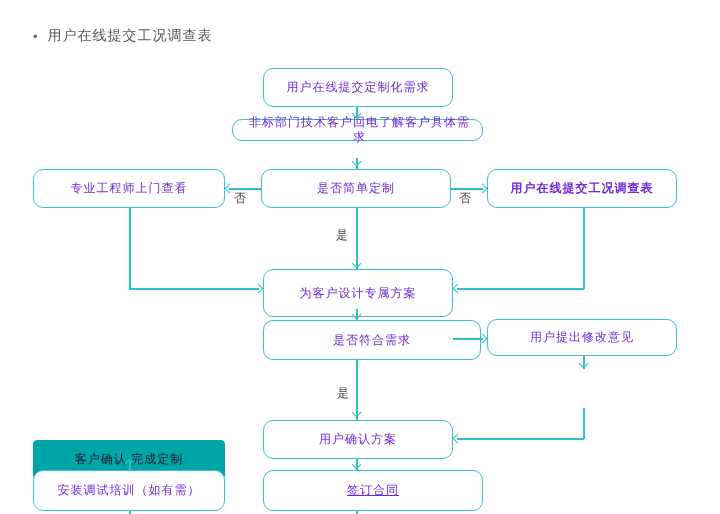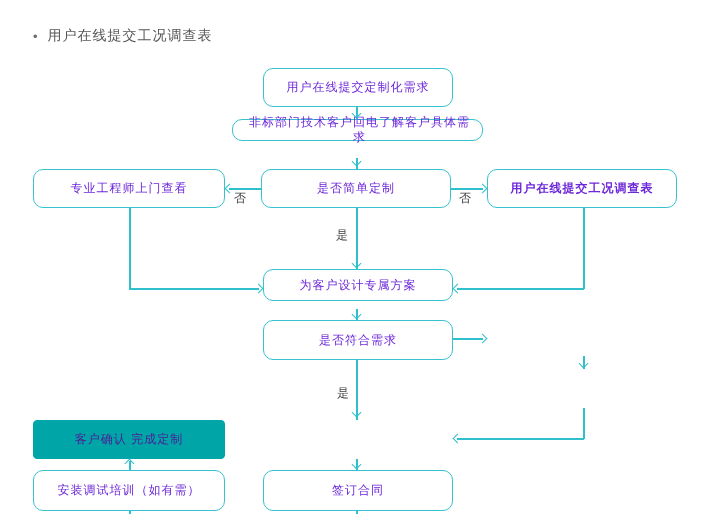--- a/index.html
+++ b/index.html
@@ -11,21 +11,21 @@
     position:absolute;left:33px;top:27px;font-size:14px;color:#565656;
     display:flex;align-items:center;gap:9px;letter-spacing:1px;
   }
   .title .bullet{font-size:13px;color:#6b6b6b;}
   .node{
     position:absolute;display:flex;align-items:center;justify-content:center;
     border:1.5px solid #38c2d0;border-radius:10px;background:#fff;color:#6d28d9;
     font-size:12px;letter-spacing:1px;text-align:center;box-sizing:border-box;
     padding:2px 6px;line-height:1.25;
   }
-  .node.filled{background:#00a5a8;border-color:#00a5a8;color:#4c1d95;border-radius:4px;}
+  .node.filled{background:#00a5a8;border-color:#00a5a8;color:#0f172a;border-radius:4px;margin-top:20px;}
   .hline,.vline{position:absolute;background:#2fbfcd;}
   .hline{height:1.5px;}
   .vline{width:1.5px;}
   .arr{position:absolute;width:7px;height:7px;border:0 solid #2fbfcd;transform:rotate(45deg);box-sizing:border-box;}
   .arr.down{border-right-width:1.5px;border-bottom-width:1.5px;}
   .arr.up{border-left-width:1.5px;border-top-width:1.5px;}
   .arr.left{border-left-width:1.5px;border-bottom-width:1.5px;}
   .arr.right{border-right-width:1.5px;border-top-width:1.5px;}
   .elabel{position:absolute;font-size:12px;color:#3f3f3f;letter-spacing:1px;}
 </style>
@@ -37,25 +37,27 @@
   <div class="title">
     <span class="bullet">•</span>
     <span>用户在线提交工况调查表</span>
   </div>
 
   <div class="node" style="left:263px;top:68px;width:190px;height:39px;">用户在线提交定制化需求</div>
   <div class="node" style="left:232px;top:119px;width:251px;height:22px;padding-left:10px;">非标部门技术客户回电了解客户具体需求</div>
   <div class="node" style="left:33px;top:169px;width:192px;height:39px;">专业工程师上门查看</div>
   <div class="node" style="left:261px;top:169px;width:190px;height:39px;">是否简单定制</div>
   <div class="node" style="left:487px;top:169px;width:190px;height:39px;font-weight:bold;">用户在线提交工况调查表</div>
-  <div class="node" style="left:263px;top:269px;width:190px;height:32px;">为客户设计专属方案</div>
-  <div class="node" style="left:263px;top:320px;width:190px;height:40px;">是否符合需求</div>
+  <div class="node" style="left:263px;top:269px;width:190px;height:48px;">为客户设计专属方案</div>
+  <div class="node" style="left:263px;top:320px;width:218px;height:40px;">是否符合需求</div>
+  <div class="node" style="left:487px;top:319px;width:190px;height:37px;">用户提出修改意见</div>
   <div class="node filled" style="left:33px;top:420px;width:192px;height:39px;">客户确认 完成定制</div>
+  <div class="node" style="left:263px;top:420px;width:190px;height:39px;">用户确认方案</div>
   <div class="node" style="left:33px;top:470px;width:192px;height:41px;">安装调试培训（如有需）</div>
-  <div class="node" style="left:263px;top:470px;width:190px;height:41px;">签订合同</div>
+  <div class="node" style="left:263px;top:470px;width:220px;height:41px;text-decoration:underline;">签订合同</div>
 
   <div class="vline" style="left:356px;top:107px;height:12px;"></div>
   <div class="arr down" style="left:353px;top:110px;"></div>
 
   <div class="vline" style="left:356px;top:158px;height:11px;"></div>
   <div class="arr down" style="left:353px;top:158px;"></div>
 
   <div class="vline" style="left:356px;top:208px;height:61px;"></div>
   <div class="arr down" style="left:353px;top:260px;"></div>
 

